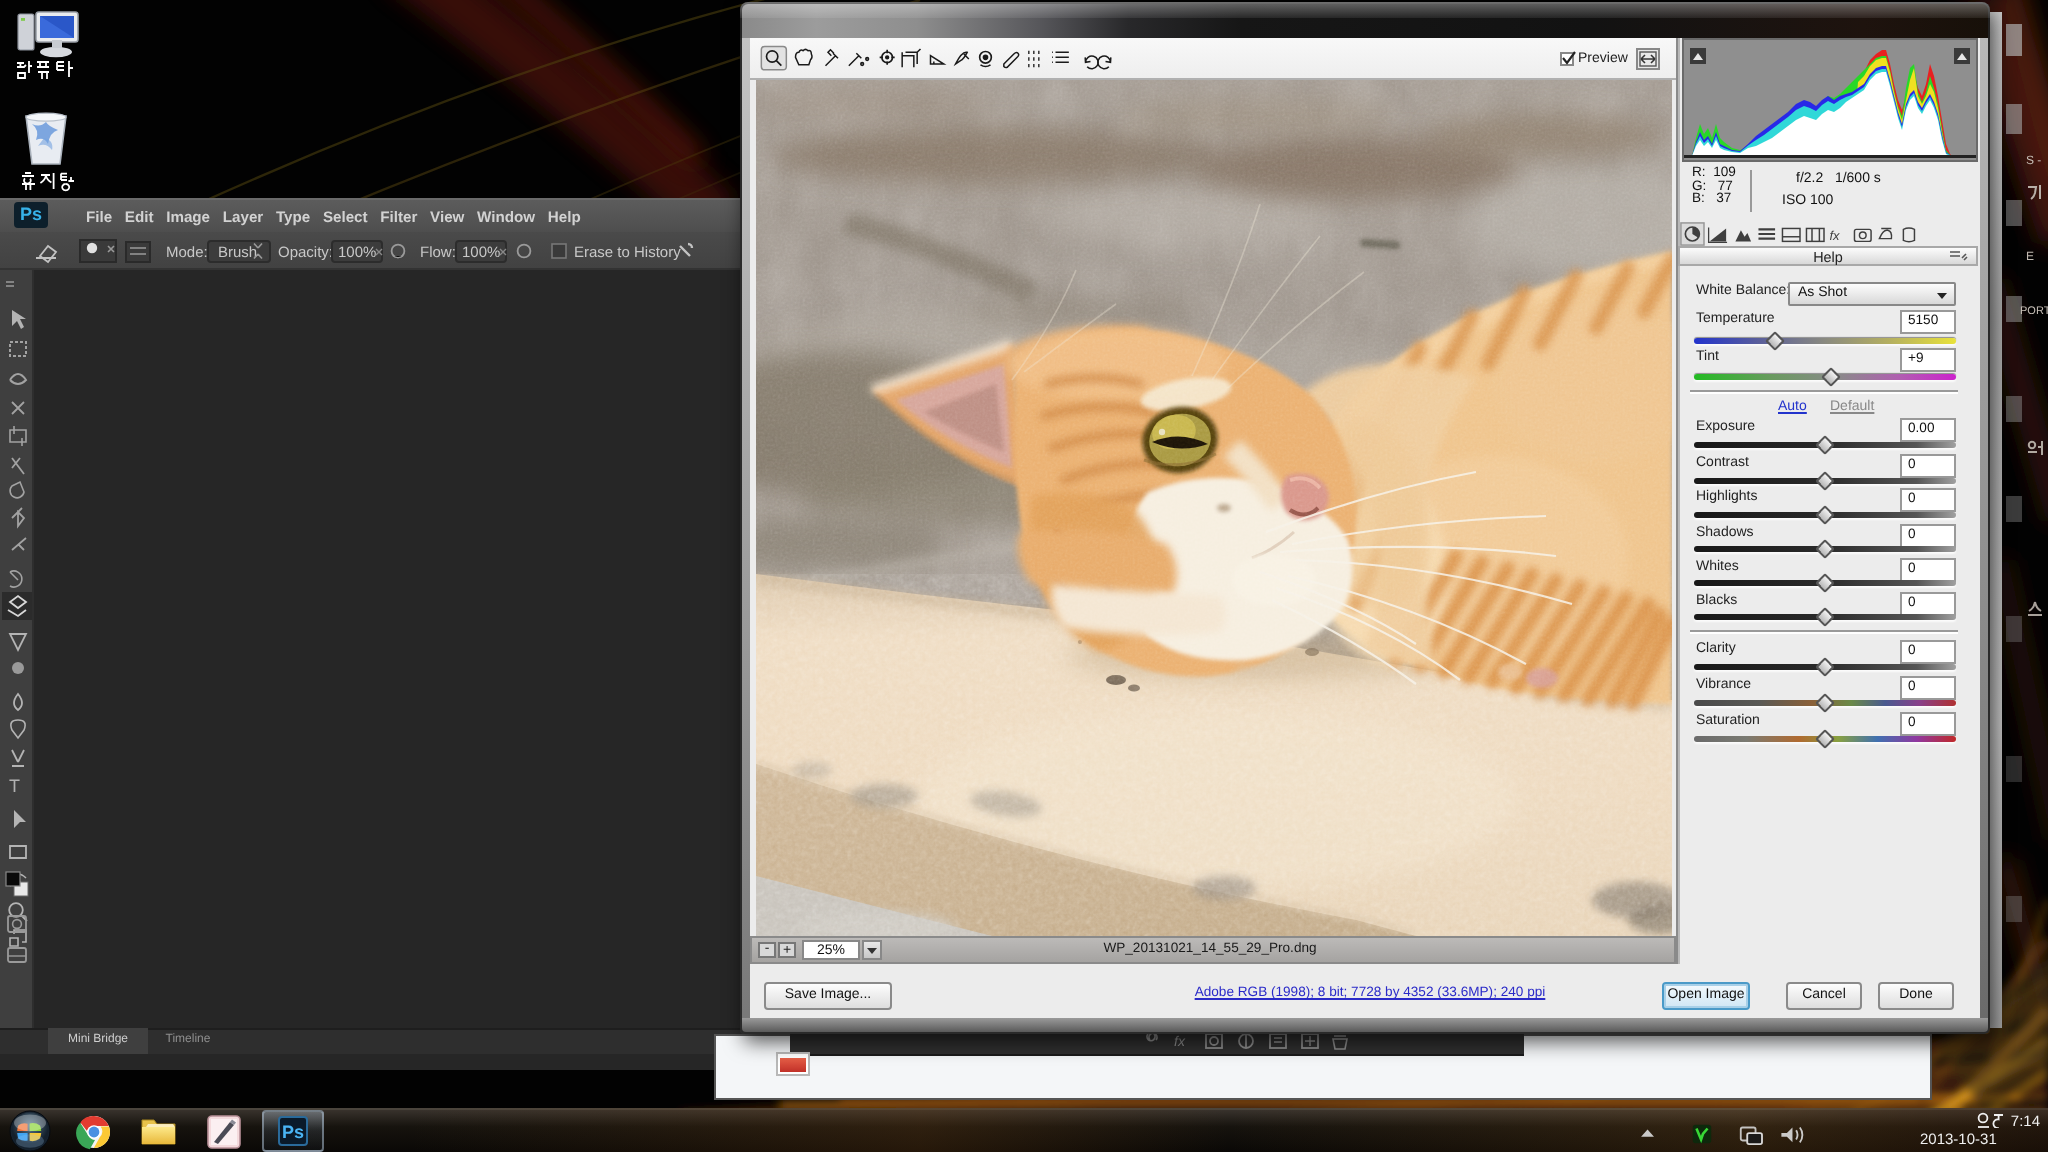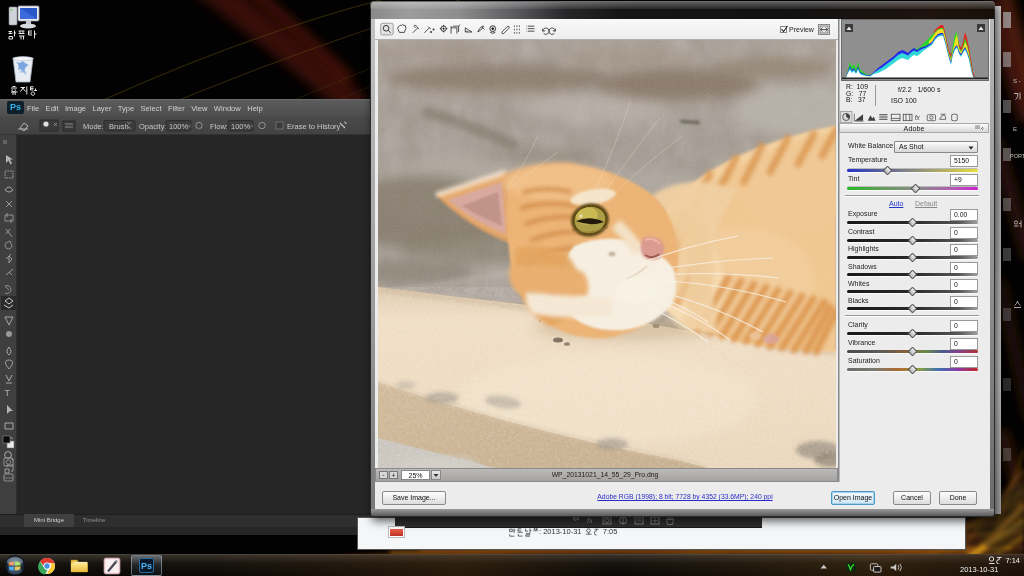--- a/index.html
+++ b/index.html
@@ -93,21 +93,21 @@
 <path d="M10.5,1.5 h4.5 M13,1.5 q-0.3,2.5 -2.8,4 M13,1.8 q0.5,2.2 2.7,3.5 M16.8,0.5 v8"></path>
 <path d="M20.5,0.8 h3 M20.5,2.4 h3 M20.5,4 h3 M20.5,0.8 v3.2 M25.5,2.5 v2 M24.2,4.5 h2.8"></path>
 <path d="M22.8,6 a1.8,1.6 0 1 0 0.1,0"></path>
 </g>
 </svg>
 
 <div class="abs" style="left:0px;top:99px;width:765px;height:436px;background:#262626;"></div>
 
 <div class="abs" style="left:0px;top:99px;width:765px;height:17px;background:linear-gradient(#5c5c5c,#4e4e4e);border-top:1px solid #6a6a6a;box-sizing:border-box;"></div>
 <div class="abs" style="left:7px;top:101px;width:17px;height:13px;background:#0d1f2b;border-radius:2px;color:#37b2e8;font-size:9px;font-weight:bold;text-align:center;line-height:13px;">Ps</div>
-<div class="abs" style="left:27px;top:103.5px;width:400px;height:11px;color:#d2d2d2;font-size:7.6px;">File&nbsp;&nbsp;&nbsp;Edit&nbsp;&nbsp;&nbsp;Image&nbsp;&nbsp;&nbsp;Layer&nbsp;&nbsp;&nbsp;Type&nbsp;&nbsp;&nbsp;Select&nbsp;&nbsp;&nbsp;Filter&nbsp;&nbsp;&nbsp;View&nbsp;&nbsp;&nbsp;Window&nbsp;&nbsp;&nbsp;Help</div>
+<div class="abs" style="left:43px;top:103.5px;width:400px;height:11px;color:#d2d2d2;font-size:7.6px;font-weight:bold;">File&nbsp;&nbsp;&nbsp;Edit&nbsp;&nbsp;&nbsp;Image&nbsp;&nbsp;&nbsp;Layer&nbsp;&nbsp;&nbsp;Type&nbsp;&nbsp;&nbsp;Select&nbsp;&nbsp;&nbsp;Filter&nbsp;&nbsp;&nbsp;View&nbsp;&nbsp;&nbsp;Window&nbsp;&nbsp;&nbsp;Help</div>
 
 <div class="abs" style="left:0px;top:116px;width:765px;height:19px;background:linear-gradient(#4a4a4a,#424242);border-bottom:1px solid #333;box-sizing:border-box;"></div>
 <svg class="abs" style="left:0px;top:116px" width="360" height="19" viewBox="0 0 360 19">
 <g fill="none" stroke="#c2c2c2" stroke-width="1">
 <path d="M20,12 l4,-5 l4,3 l-4,5 z M18,13 l10,0" stroke-width="0.9"></path>
 <rect x="40" y="4" width="18" height="11" fill="#3a3a3a" stroke="#2a2a2a"></rect>
 <circle cx="46" cy="8" r="2.6" fill="#e0e0e0" stroke="none"></circle>
 <path d="M54,7 l3,3 m0,-3 l-3,3" stroke="#999" stroke-width="0.8"></path>
 <rect x="63" y="5" width="12" height="10" fill="#3a3a3a" stroke="#2a2a2a"></rect>
 <path d="M65,8 h8 M65,11 h8" stroke="#9a9a9a" stroke-width="0.8"></path>
@@ -189,36 +189,20 @@
 <rect x="70" y="3" width="8" height="7"></rect>
         <path d="M72,5 h4 M72,7 h4" stroke-width="0.7"></path>
 <rect x="86" y="3" width="8" height="7"></rect>
         <path d="M90,4 v5 M87.5,6.5 h5" stroke-width="0.7"></path>
 <path d="M102,4 h6 m-6.5,1.5 h7 l-1,5 h-5 z" stroke-width="0.8"></path>
 </g>
 </svg>
 
 <div class="abs" style="left:388px;top:526px;width:17px;height:12px;background:#fff;border:1px solid #b8b8b8;box-sizing:border-box;"></div>
 <div class="abs" style="left:390px;top:529px;width:13px;height:7px;background:linear-gradient(#e86048,#c03028);"></div>
-<div class="abs" style="left:509px;top:528px;width:240px;height:10px;font-size:7.5px;color:#333;">
-<svg width="30" height="9" viewBox="0 0 30 9" style="vertical-align:-1.5px">
-        <g stroke="#444" stroke-width="0.8" fill="none">
-<path d="M0.5,1.2 h2.8 v2.4 h-2.8 z M5,0.5 v4.5 M5,2.4 h1.3 M0.8,6.2 v2 h4.6"></path>
-<path d="M12.3,0.8 h-3.3 v2.2 h3.3 M8.6,4.3 h5 M9.3,5.9 v2.2 h4.2"></path>
-<path d="M16.5,0.6 v2.6 h2.6 M21,0.5 v4.5 M21,2.4 h1.3 M16.8,5.6 h4 v1.3 h-4 v1.3 h4.2"></path>
-<path d="M24.7,0.8 h1.8 M25.6,0.8 q-0.2,1.7 -1.2,2.5 M25.6,1 q0.3,1.5 1.2,2.3 M26.8,0.8 h1.8 M27.7,0.8 q-0.2,1.7 -1.2,2.5 M27.7,1 q0.3,1.5 1.2,2.3"></path>
-</g>
-      </svg><span style="position:relative;top:-1.5px;">: 2013-10-31</span>
-<svg width="16" height="9" viewBox="0 0 16 9" style="vertical-align:-1.5px;margin-left:1px">
-        <g stroke="#444" stroke-width="0.8" fill="none">
-<circle cx="3.5" cy="2.6" r="1.8"></circle>
-          <path d="M1,6.2 h5.5 M3.7,4.4 v1.8"></path>
-<path d="M9.5,1.2 h4 M11.5,1.2 v1.6 a2.2,2.2 0 1 0 0.1,4.4"></path>
-</g>
-      </svg><span style="position:relative;top:-1.5px;"> 7:05</span></div>
 
 <div class="abs" style="left:0px;top:554px;width:1024px;height:22px;background:linear-gradient(#38322c,#16130e 40%,#0a0806);border-top:1px solid #4a443c;box-sizing:border-box;"></div>
 <div class="abs" style="left:0px;top:554px;width:1024px;height:22px;background:linear-gradient(90deg,rgba(0,0,0,0) 20%,rgba(120,70,20,0.25) 45%,rgba(0,0,0,0) 60%,rgba(160,100,30,0.2) 85%,rgba(60,30,10,0.3));"></div>
 
 <svg class="abs" style="left:3px;top:555px" width="24" height="21" viewBox="0 0 24 21">
 <circle cx="12" cy="10.5" r="10" fill="#16222e" stroke="#060a10" stroke-width="0.5"></circle>
 <circle cx="12" cy="10.5" r="9.2" fill="url(#orbg)"></circle>
 <g>
 <path d="M6.2,7.6 q2.2,-1.4 4.6,-0.7 l0,3.6 l-5.2,0 q0.1,-1.9 0.6,-2.9 z" fill="#f07438"></path>
 <path d="M11.8,6.7 q2.8,-0.7 5.2,1 q0.6,1.3 0.6,2.8 l-5.8,0 z" fill="#8cd438"></path>
@@ -618,21 +602,21 @@
    <rect x="68.5" y="3.5" width="9.5" height="7" stroke-width="0.8"></rect>
           <path d="M71.5,3.5 v7 M75.5,3.5 v7" stroke-width="0.8"></path>
    <text x="81" y="9.5" font-size="7" font-style="italic" fill="#222" stroke="none">fx</text>
    <rect x="94.5" y="4" width="9" height="6.5" rx="1" stroke-width="0.8"></rect>
           <circle cx="99" cy="7.2" r="1.8" stroke-width="0.8"></circle>
    <path d="M108,9 q2,-5 4.5,-4.5 q2.5,0.5 2,4.5 z m1,-5.5 l5.5,0" stroke-width="0.8"></path>
    <path d="M121,4 q3,-1.5 6,0 l0,6 q-3,1.5 -6,0 z" stroke-width="0.8"></path>
   </g>
  </svg>
 
- <div class="abs" style="left:469px;top:122px;width:150px;height:10px;background:linear-gradient(#fcfcfc,#d8d8d8);border:1px solid #a8a8a8;box-sizing:border-box;font-size:7.2px;color:#222;text-align:center;line-height:9px;">Adobe</div>
+ <div class="abs" style="left:469px;top:122px;width:150px;height:10px;background:linear-gradient(#fcfcfc,#d8d8d8);border:1px solid #a8a8a8;box-sizing:border-box;font-size:7.2px;color:#222;text-align:center;line-height:9px;">Help</div>
  <svg class="abs" style="left:604px;top:124px" width="10" height="6" viewBox="0 0 10 6">
         <path d="M1,1 h5 M1,3 h5 M7,4 l2,-2 M8,5 l1.5,-1.5" stroke="#555" stroke-width="0.8"></path>
       </svg>
 
  <div class="abs" style="left:478px;top:141px;width:70px;height:9px;font-size:7px;color:#222;">White Balance:</div>
  <div class="abs" style="left:524px;top:140px;width:84px;height:12px;background:linear-gradient(#fdfdfd,#d8d8d8);border:1px solid #888;border-radius:1px;box-sizing:border-box;font-size:7px;color:#111;line-height:10px;padding-left:4px;">As Shot</div>
  <svg class="abs" style="left:597px;top:144px" width="8" height="6" viewBox="0 0 8 6">
         <path d="M1.5,1.5 l2.5,3 l2.5,-3 z" fill="#222"></path>
       </svg>
 

